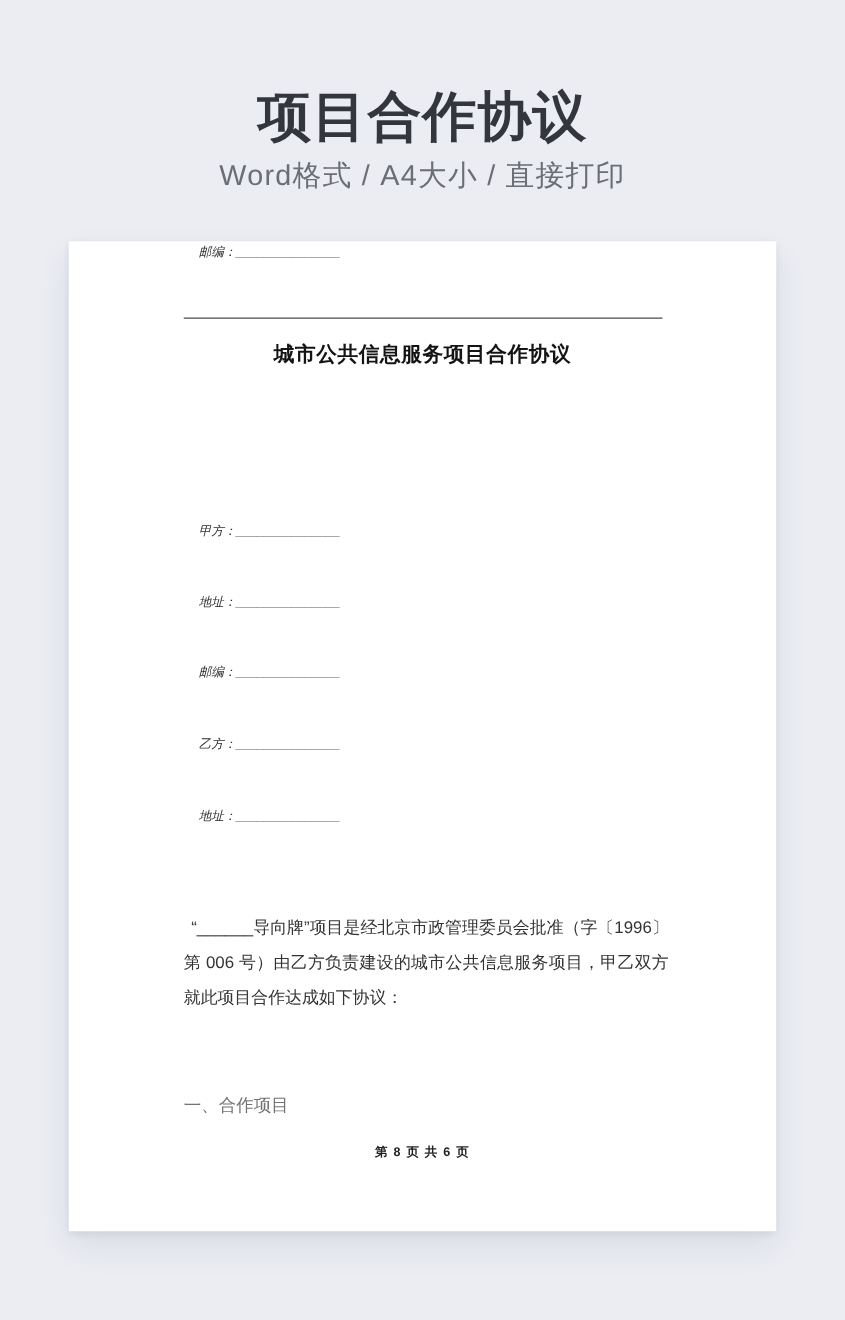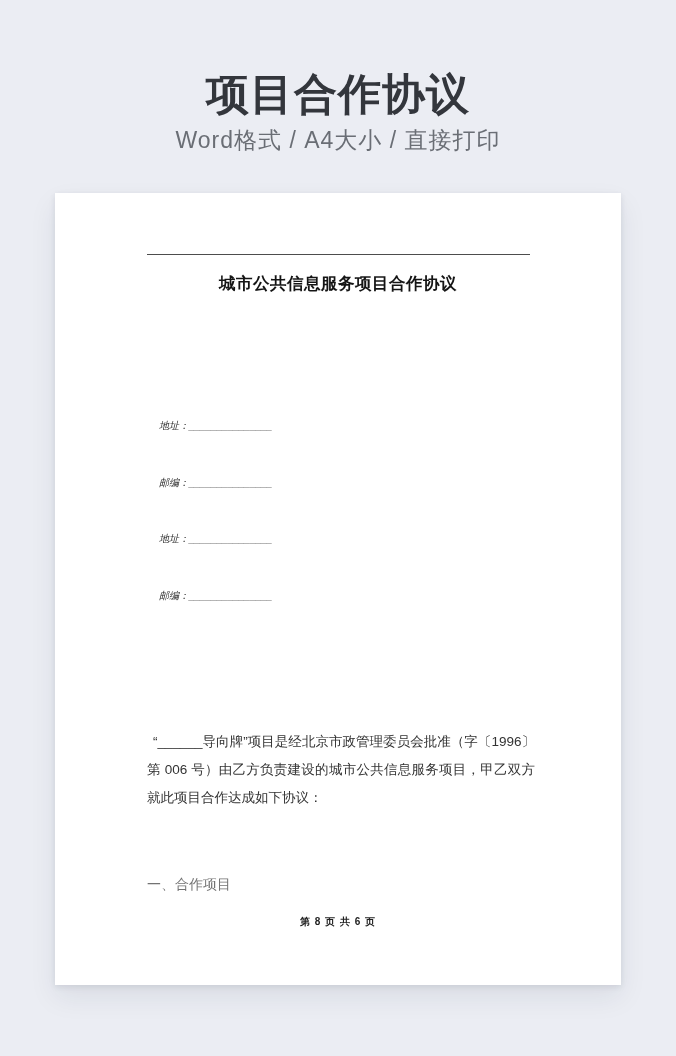--- a/index.html
+++ b/index.html
@@ -127,24 +127,30 @@
     <p class="sub-title">Word格式 / A4大小 / 直接打印</p>
   </header>
 
   <div class="paper">
 
     <div class="doc-rule"></div>
 
     <h2 class="doc-title">城市公共信息服务项目合作协议</h2>
 
     <div class="field-row">
+      <span>甲方：</span><span class="field-blank">_______________</span>
+    </div>
+    <div class="field-row">
       <span>地址：</span><span class="field-blank">_______________</span>
     </div>
     <div class="field-row">
       <span>邮编：</span><span class="field-blank">_______________</span>
+    </div>
+    <div class="field-row">
+      <span>乙方：</span><span class="field-blank">_______________</span>
     </div>
     <div class="field-row">
       <span>地址：</span><span class="field-blank">_______________</span>
     </div>
     <div class="field-row">
       <span>邮编：</span><span class="field-blank">_______________</span>
     </div>
 
     <p class="doc-paragraph">“______导向牌”项目是经北京市政管理委员会批准（字〔1996〕第 006 号）由乙方负责建设的城市公共信息服务项目，甲乙双方就此项目合作达成如下协议：</p>
 

